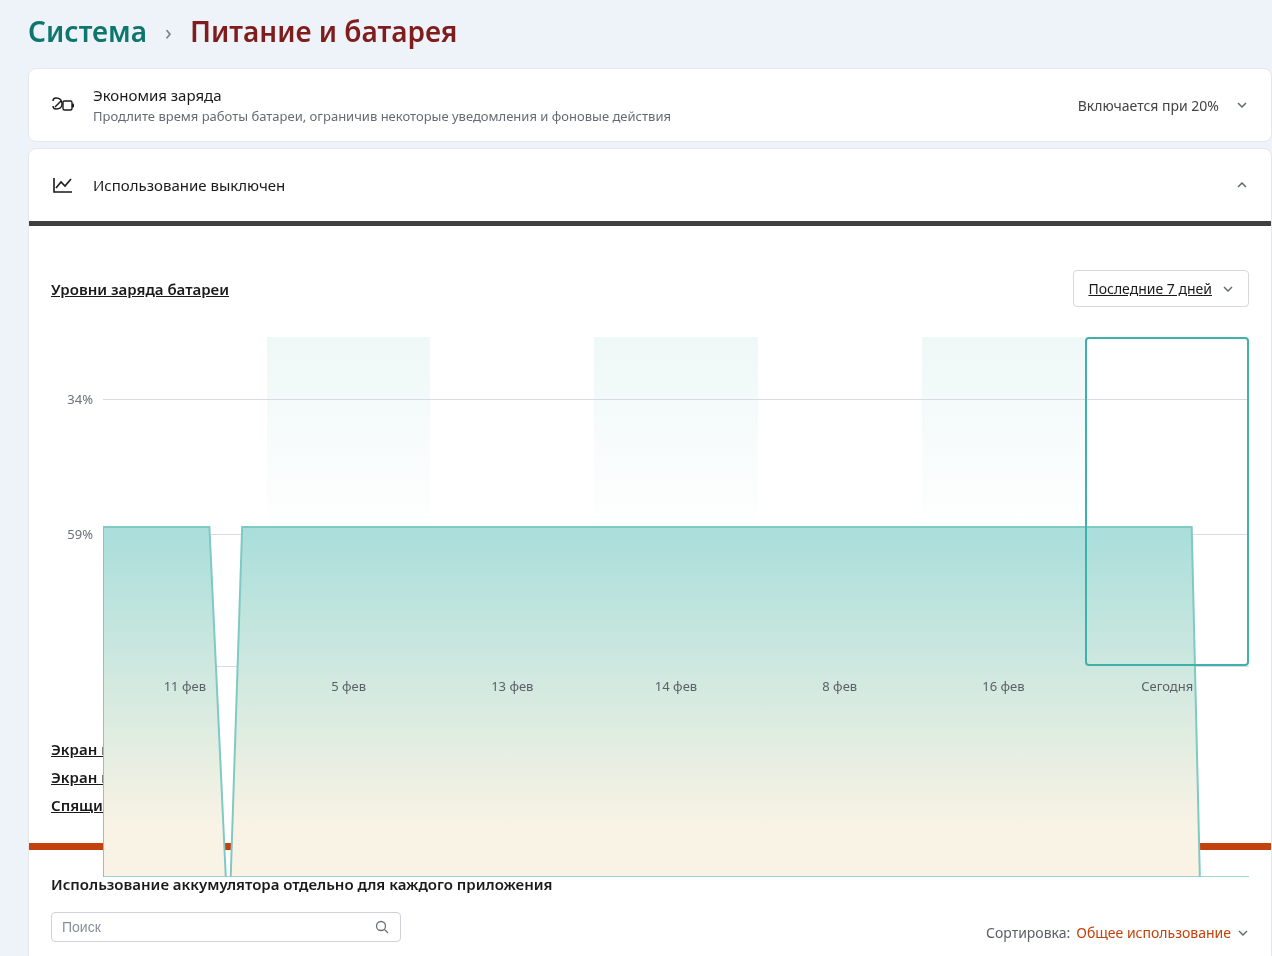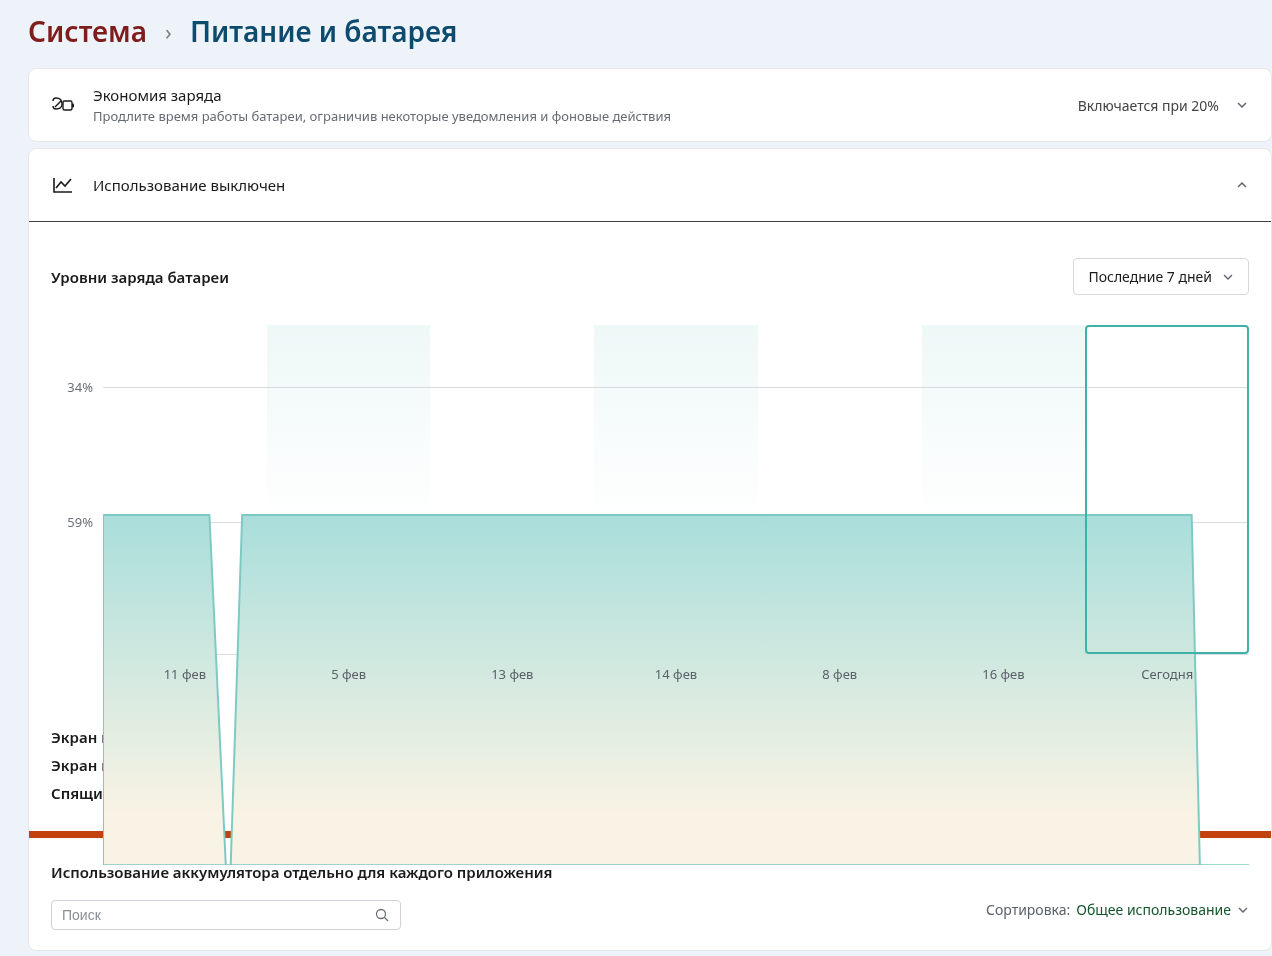--- a/index.html
+++ b/index.html
@@ -12,30 +12,30 @@
   }
   .breadcrumb {
     display: flex;
     align-items: center;
     gap: 18px;
     padding: 12px 28px 18px 28px;
   }
   .breadcrumb-parent {
     font-size: 28px;
     font-weight: 600;
-    color: #7f1d1d;
+    color: #0f766e;
   }
   .breadcrumb-sep {
     font-size: 22px;
     color: #7a7e85;
   }
   .breadcrumb-current {
     font-size: 28px;
     font-weight: 600;
-    color: #0c4a6e;
+    color: #7f1d1d;
   }
   .panel {
     margin-left: 28px;
     background: #fff;
     border: 1px solid #e5e7eb;
     border-radius: 8px;
   }
   .panel + .panel { margin-top: 6px; }
   .row {
     display: flex;
@@ -59,22 +59,23 @@
     font-size: 14px;
   }
   .chevron { color: #5e6470; }
   .section-header {
     display: flex;
     align-items: center;
     padding: 26px 22px;
   }
   .section-header .row-title { font-size: 15px; }
   .usage-body {
-    padding: 16px 22px 24px 22px;
-    border-top: 1px solid #404040;
+    padding: 24px 22px 24px 22px;
+    border-top: 5px solid #404040;
+    text-decoration: underline;
   }
   .usage-top {
     display: flex;
     justify-content: space-between;
     align-items: center;
     padding-top: 20px;
   }
   .usage-label { font-size: 15px; font-weight: 600; }
   .dropdown {
     display: flex;
@@ -161,21 +162,21 @@
   .stat-key { width: 280px; font-size: 15px; font-weight: 600; }
   .stat-val { font-size: 15px; color: #5b6068; }
   .apps-section {
     border-top: 7px solid #c2410c;
     padding: 24px 22px 20px 22px;
   }
   .apps-title { font-size: 15px; font-weight: 600; margin-bottom: 18px; }
   .apps-row {
     display: flex;
     justify-content: space-between;
-    align-items: flex-start;
+    align-items: flex-end;
   }
   .search-box {
     display: flex;
     align-items: center;
     border: 1px solid #cfd2d8;
     border-radius: 4px;
     background: #fff;
     width: 350px;
     padding: 6px 10px;
   }
@@ -188,21 +189,21 @@
     color: #1a1a1a;
   }
   .search-box input::placeholder { color: #8a8f97; }
   .sort {
     display: flex;
     align-items: center;
     gap: 6px;
     font-size: 14px;
     color: #5b6068;
   }
-  .sort-val { color: #14532d; }
+  .sort-val { color: #c2410c; }
   svg { display: block; }
 </style>
 </head>
 <body>
 
 <div class="breadcrumb">
   <span class="breadcrumb-parent">Система</span>
   <span class="breadcrumb-sep">›</span>
   <span class="breadcrumb-current">Питание и батарея</span>
 </div>

